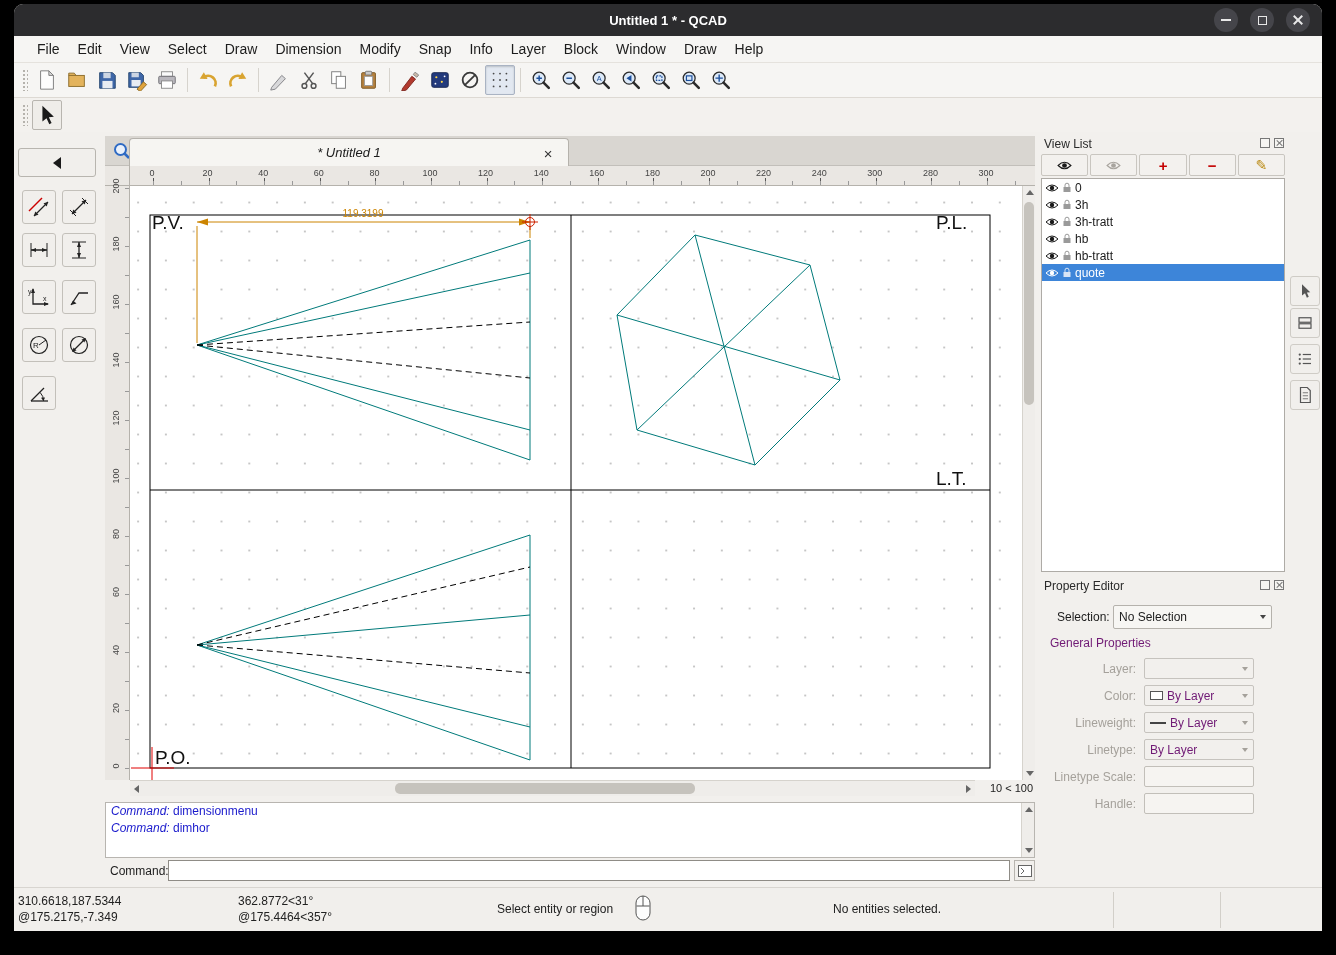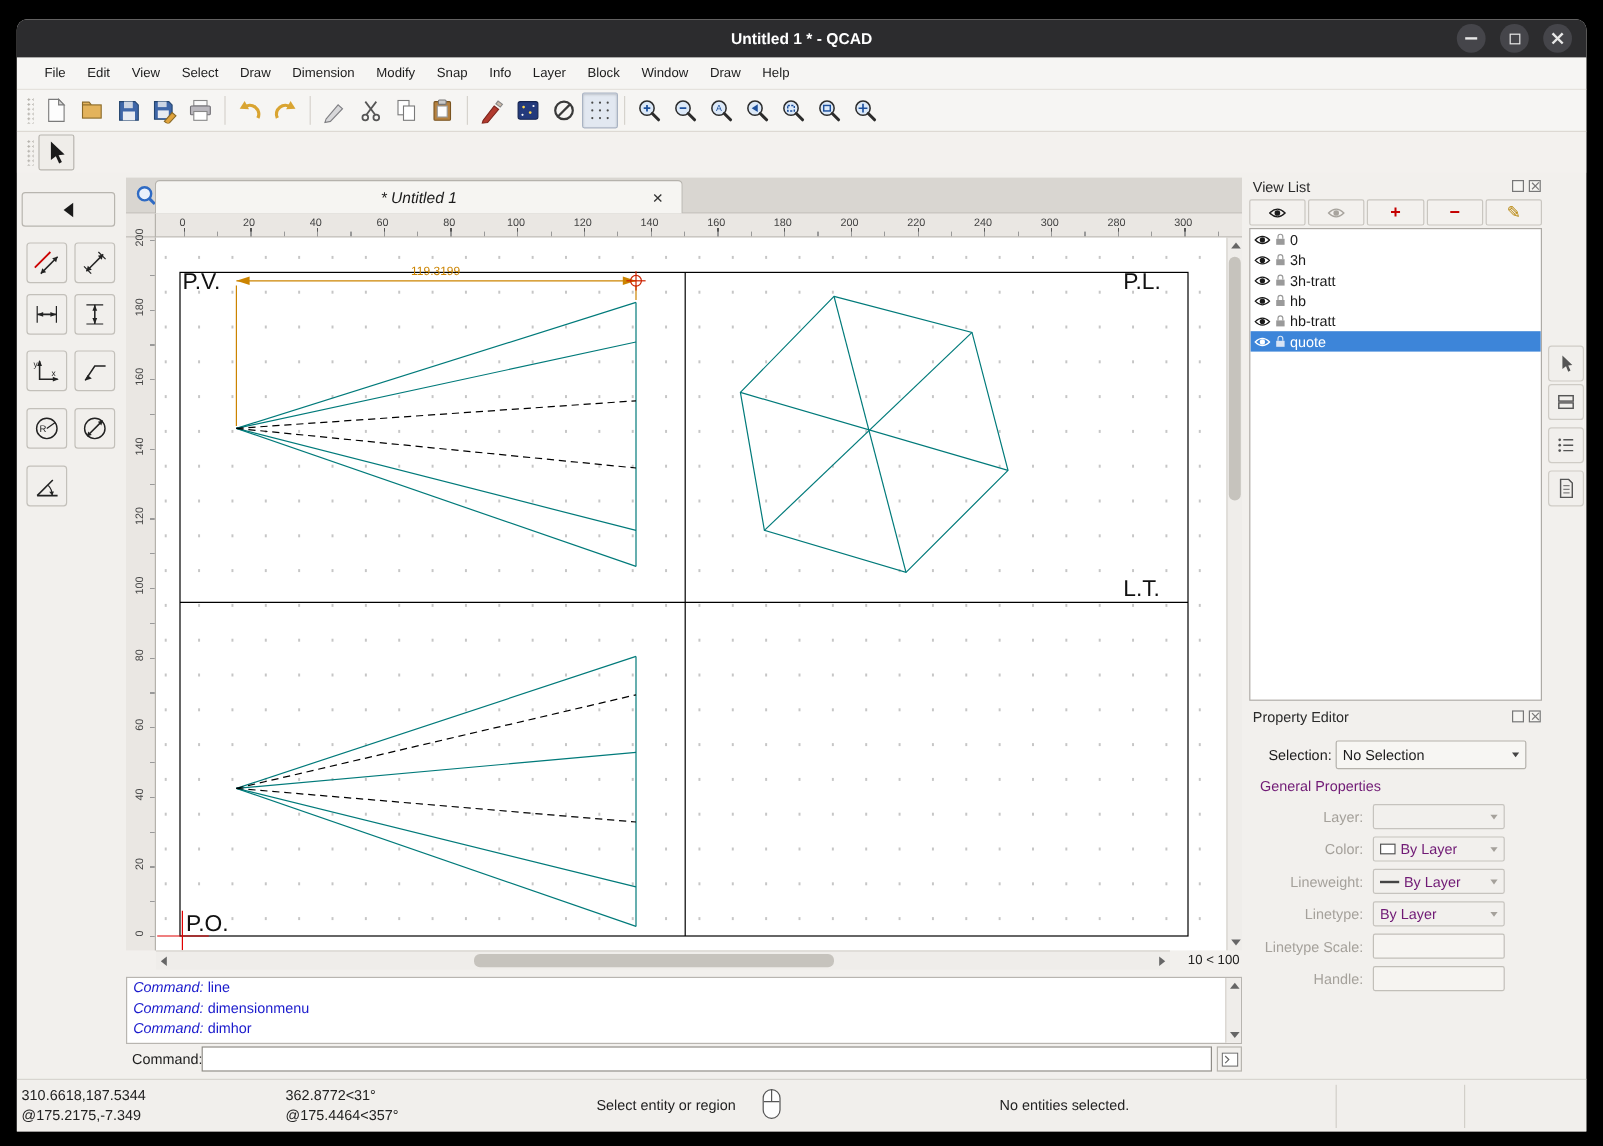--- a/index.html
+++ b/index.html
@@ -1,34 +1,34 @@
 <!DOCTYPE html>
 <html><head>
 <meta charset="utf-8">
 <style>
   *{box-sizing:border-box;margin:0;padding:0;}
   html,body{width:1336px;height:955px;}
   body{background:#000;font-family:"Liberation Sans",sans-serif;position:relative;overflow:hidden;}
-  .window{position:absolute;left:14px;top:16px;width:1308px;height:927px;background:#f2f0ed;border-radius:9px 9px 0 0;overflow:hidden;}
+  .window{position:absolute;left:14px;top:4px;width:1308px;height:927px;background:#f2f0ed;border-radius:9px 9px 0 0;overflow:hidden;}
 
   
   .titlebar{position:absolute;left:0;top:0;width:100%;height:32px;background:#2c2c2e;color:#fff;
     display:flex;align-items:center;justify-content:center;font-size:13px;font-weight:bold;}
   .win-buttons{position:absolute;right:12px;top:4px;display:flex;gap:12px;}
   .win-btn{width:24px;height:24px;border-radius:50%;background:#45454a;display:flex;align-items:center;justify-content:center;position:relative;}
   .glyph-min{width:10px;height:2px;background:#e8e8e8;}
   .glyph-max{width:9px;height:9px;border:1.5px solid #e8e8e8;}
   .glyph-close{position:relative;width:12px;height:12px;}
   .glyph-close::before,.glyph-close::after{content:"";position:absolute;left:5px;top:0;width:2px;height:12px;background:#e8e8e8;}
   .glyph-close::before{transform:rotate(45deg);}
   .glyph-close::after{transform:rotate(-45deg);}
 
   
   .menubar{position:absolute;left:0;top:32px;width:100%;height:27px;background:#f6f5f3;display:flex;align-items:center;
-    padding-left:14px;font-size:11px;color:#1c1c1c;border-bottom:1px solid #e5e2dd;}
+    padding-left:14px;font-size:14px;color:#1c1c1c;border-bottom:1px solid #e5e2dd;}
   .menu-item{padding:4px 9px;}
 
   
   .toolbar{position:absolute;left:0;top:59px;width:100%;height:35px;background:#f6f5f3;display:flex;align-items:center;
     padding-left:4px;border-bottom:1px solid #ddd9d3;}
   .toolbar2{position:absolute;left:0;top:94px;width:100%;height:34px;background:#f3f1ee;display:flex;align-items:center;padding-left:4px;}
   .tb-handle{width:6px;height:22px;margin:0 4px;background-image:radial-gradient(#b5b2ac 1px,transparent 1.1px);background-size:4px 4px;}
   .tb-btn{width:30px;height:30px;border:1px solid transparent;border-radius:2px;display:flex;align-items:center;justify-content:center;flex:none;}
   .tb-btn.pressed{background:#e2e8f1;border:1px solid #a9b3c3;box-shadow:inset 0 1px 2px rgba(0,0,0,.18);}
   .tb-btn.framed{background:#efede9;border:1px solid #b8b5af;}
@@ -546,21 +546,20 @@
             <span class="tri-left"></span>
           </span>
         <span class="thumb"></span>
         <span class="sb-arr" style="right:0;top:1px">
             <span class="tri-right"></span>
           </span>
       </div>
       <div class="zoom-label">10 &lt; 100</div>
 
       <div class="cmd-history">
-          <div class="cmd-line"><i class="cmd-prefix">Command:</i> <span class="cmd-text">line</span></div>
           <div class="cmd-line"><i class="cmd-prefix">Command:</i> <span class="cmd-text">dimensionmenu</span></div>
           <div class="cmd-line"><i class="cmd-prefix">Command:</i> <span class="cmd-text">dimhor</span></div>
         </div>
       <div class="ch-scroll" style="top:667px;right:1px;position:absolute;">
         <span class="sb-arr" style="left:0;top:0">
             <span class="tri-up"></span>
           </span>
         <span class="sb-arr" style="left:0;bottom:0">
             <span class="tri-down"></span>
           </span>

